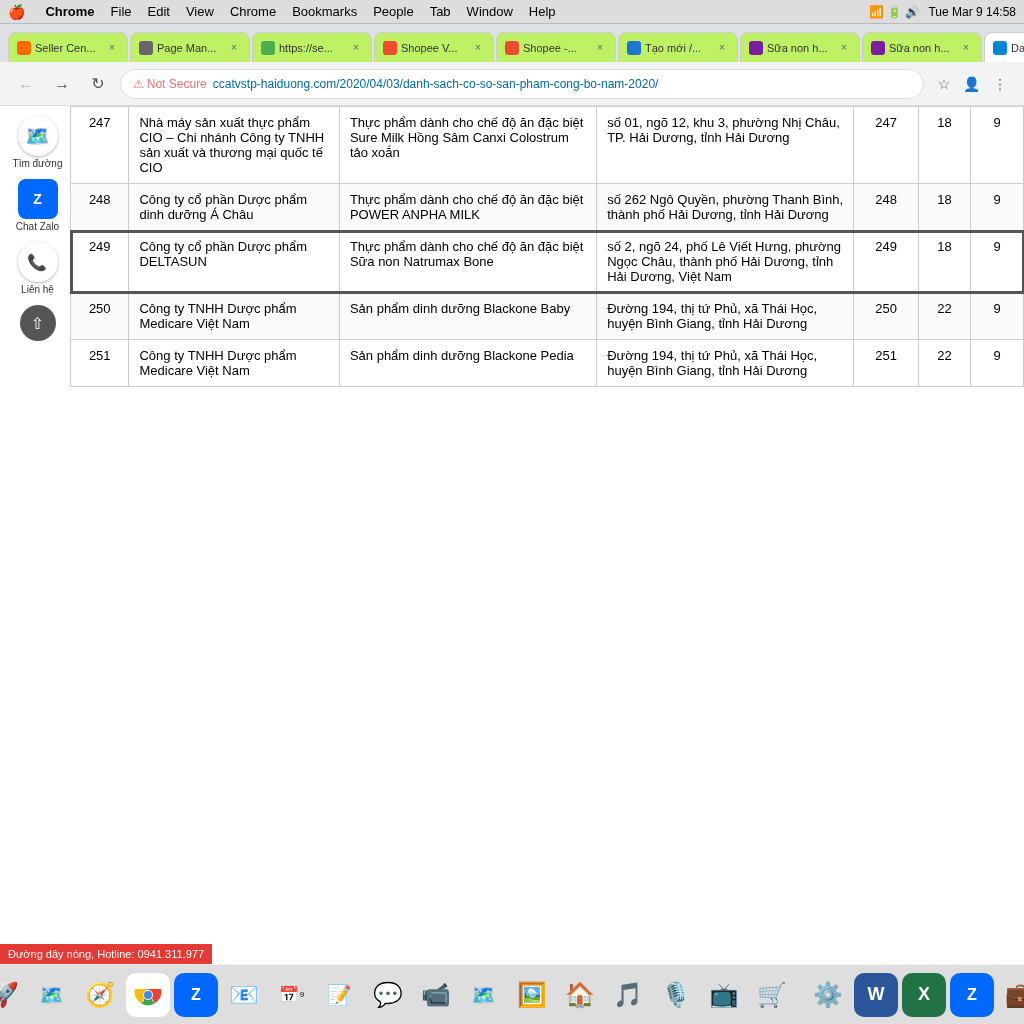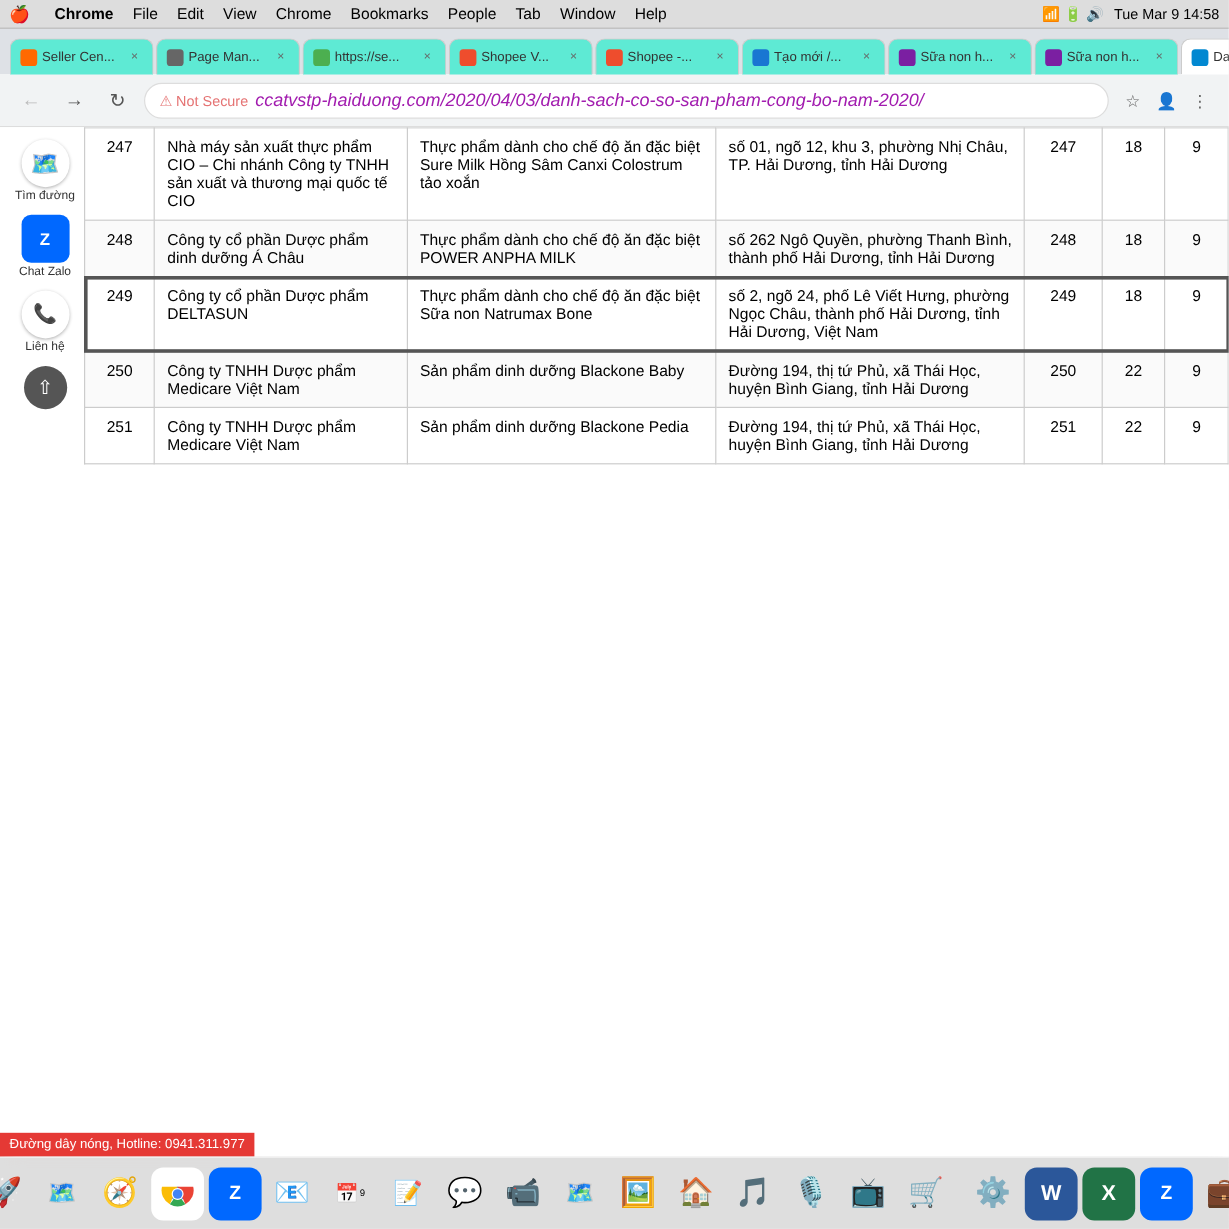--- a/index.html
+++ b/index.html
@@ -59,21 +59,21 @@
       background: #dee1e6;
       display: flex;
       align-items: flex-end;
       padding: 0 8px;
       gap: 2px;
     }
     .tab {
       height: 30px;
       min-width: 120px;
       max-width: 160px;
-      background: #5eead4;
+      background: #bef264;
       border-radius: 8px 8px 0 0;
       display: flex;
       align-items: center;
       padding: 0 8px;
       font-size: 11px;
       color: #333;
       gap: 4px;
       border: 1px solid #ccc;
       border-bottom: none;
       position: relative;
@@ -145,24 +145,23 @@
       font-size: 13px;
     }
     .url-security {
       display: flex;
       align-items: center;
       gap: 3px;
       color: #e57373;
       font-size: 12px;
     }
     .url-text {
-      color: #a21caf;
-      font-size: 15px;
+      color: #0369a1;
+      font-size: 12px;
       flex: 1;
-      font-style: italic;
     }
     .address-bar-right {
       display: flex;
       gap: 4px;
       align-items: center;
     }
     .addr-icon {
       width: 24px;
       height: 24px;
       display: flex;

